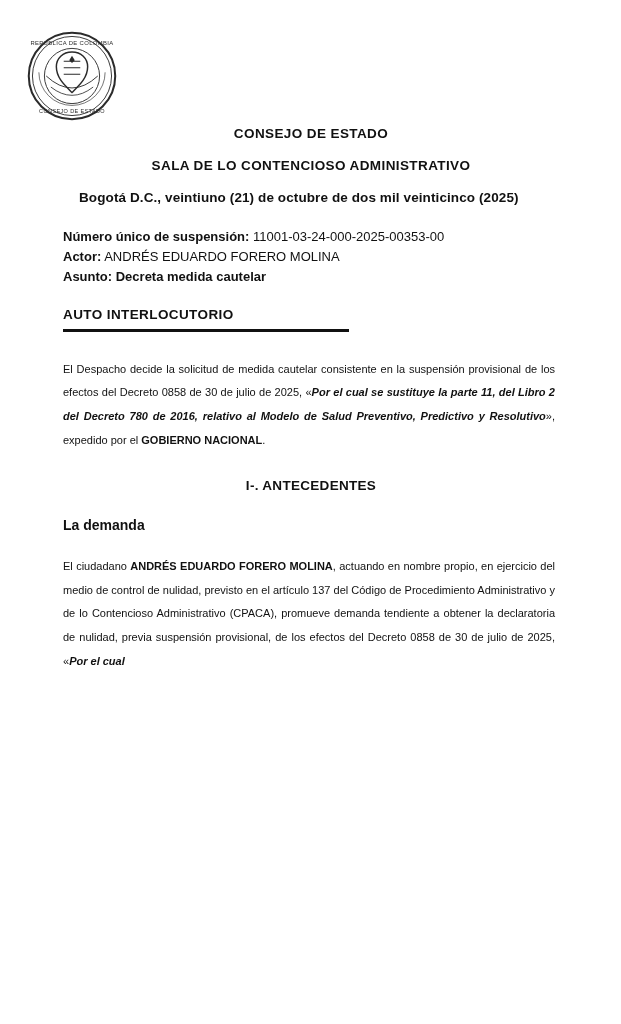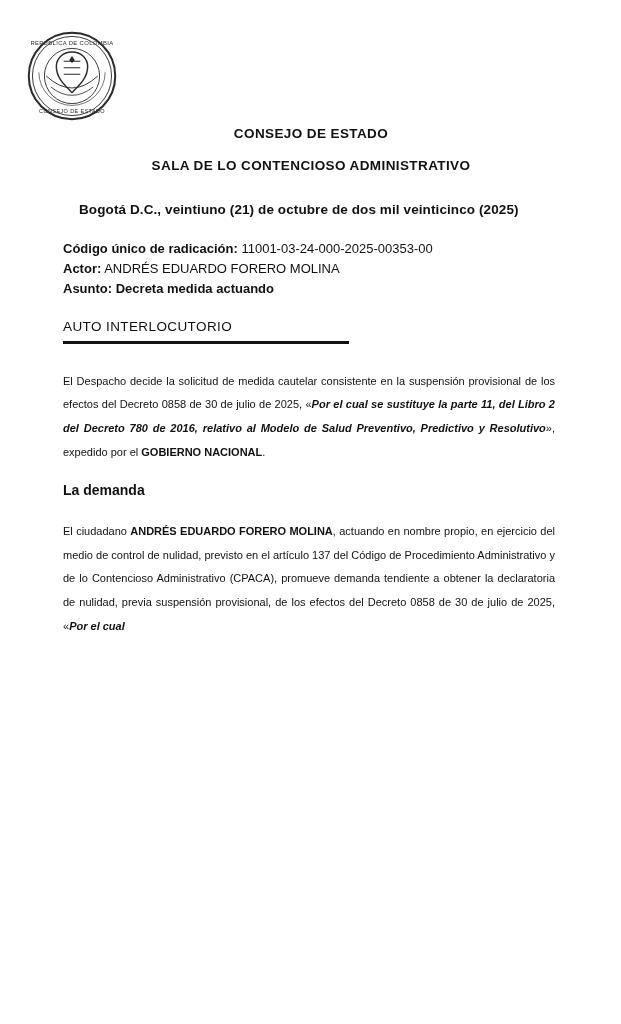--- a/index.html
+++ b/index.html
@@ -43,40 +43,40 @@
     width: 496px;
   }
   .ctr {
     text-align: center;
     font-weight: bold;
     font-size: 13.5px;
     letter-spacing: 0.4px;
     margin: 0 0 16px 0;
     line-height: 1.2;
   }
-  .ctr.l2 { margin-bottom: 28px; }
+  .ctr.l2 { margin-bottom: 16px; }
   .ctr.l3 { margin-bottom: 34px; }
 
   .dateline {
     font-weight: bold;
     font-size: 13.5px;
     margin: 0 0 22px 0;
     letter-spacing: 0.1px;
     padding-left: 16px;
   }
   .meta {
     font-size: 13px;
     line-height: 1.52;
     margin: 0 0 18px 0;
   }
   .meta div { white-space: nowrap; }
   .meta b { font-weight: bold; }
 
   .auto-title {
-    font-weight: normal;
+    font-weight: bold;
     font-size: 13.5px;
     letter-spacing: 0.4px;
     margin: 0 0 4px 0;
     display: inline-block;
   }
   .auto-rule {
     width: 286px;
     height: 3px;
     background: #111;
     margin: 3px 0 26px 0;
@@ -129,37 +129,38 @@
 
   <div class="content">
 
     <div class="ctr">CONSEJO DE ESTADO</div>
     <div class="ctr l2">SALA DE LO CONTENCIOSO ADMINISTRATIVO</div>
 
     <div class="dateline">Bogotá D.C., veintiuno (21) de octubre de dos mil veinticinco (2025)</div>
 
     <div class="meta">
       <div>
-        <b>Código único de radicación:</b>
+        <b>Número único de suspensión:</b>
         <span>11001-03-24-000-2025-00353-00</span>
       </div>
       <div>
         <b>Actor:</b>
         <span>ANDRÉS EDUARDO FORERO MOLINA</span>
       </div>
       <div>
         <b>Asunto:</b>
-        <b>Decreta medida actuando</b>
+        <b>Decreta medida cautelar</b>
       </div>
     </div>
 
     <div class="auto-title">AUTO INTERLOCUTORIO</div>
     <div class="auto-rule"></div>
 
     <p class="body"><span>El Despacho decide la solicitud de medida cautelar consistente en la suspensión provisional de los efectos del Decreto 0858 de 30 de julio de 2025, «</span><span class="bi">Por el cual se sustituye la parte 11, del Libro 2 del Decreto 780 de 2016, relativo al Modelo de Salud Preventivo, Predictivo y Resolutivo</span><span>», expedido por el </span><b>GOBIERNO NACIONAL</b><span>.</span></p>
 
+    <div class="sec-head">I-. ANTECEDENTES</div>
 
     <div class="sub-head">La demanda</div>
 
     <p class="body last-line"><span>El ciudadano </span><b>ANDRÉS EDUARDO FORERO MOLINA</b><span>, actuando en nombre propio, en ejercicio del medio de control de nulidad, previsto en el artículo 137 del Código de Procedimiento Administrativo y de lo Contencioso Administrativo (CPACA), promueve demanda tendiente a obtener la declaratoria de nulidad, previa suspensión provisional, de los efectos del Decreto 0858 de 30 de julio de 2025, «</span><span class="bi">Por el cual</span></p>
 
   </div>
 </div>
 
 </body></html>

